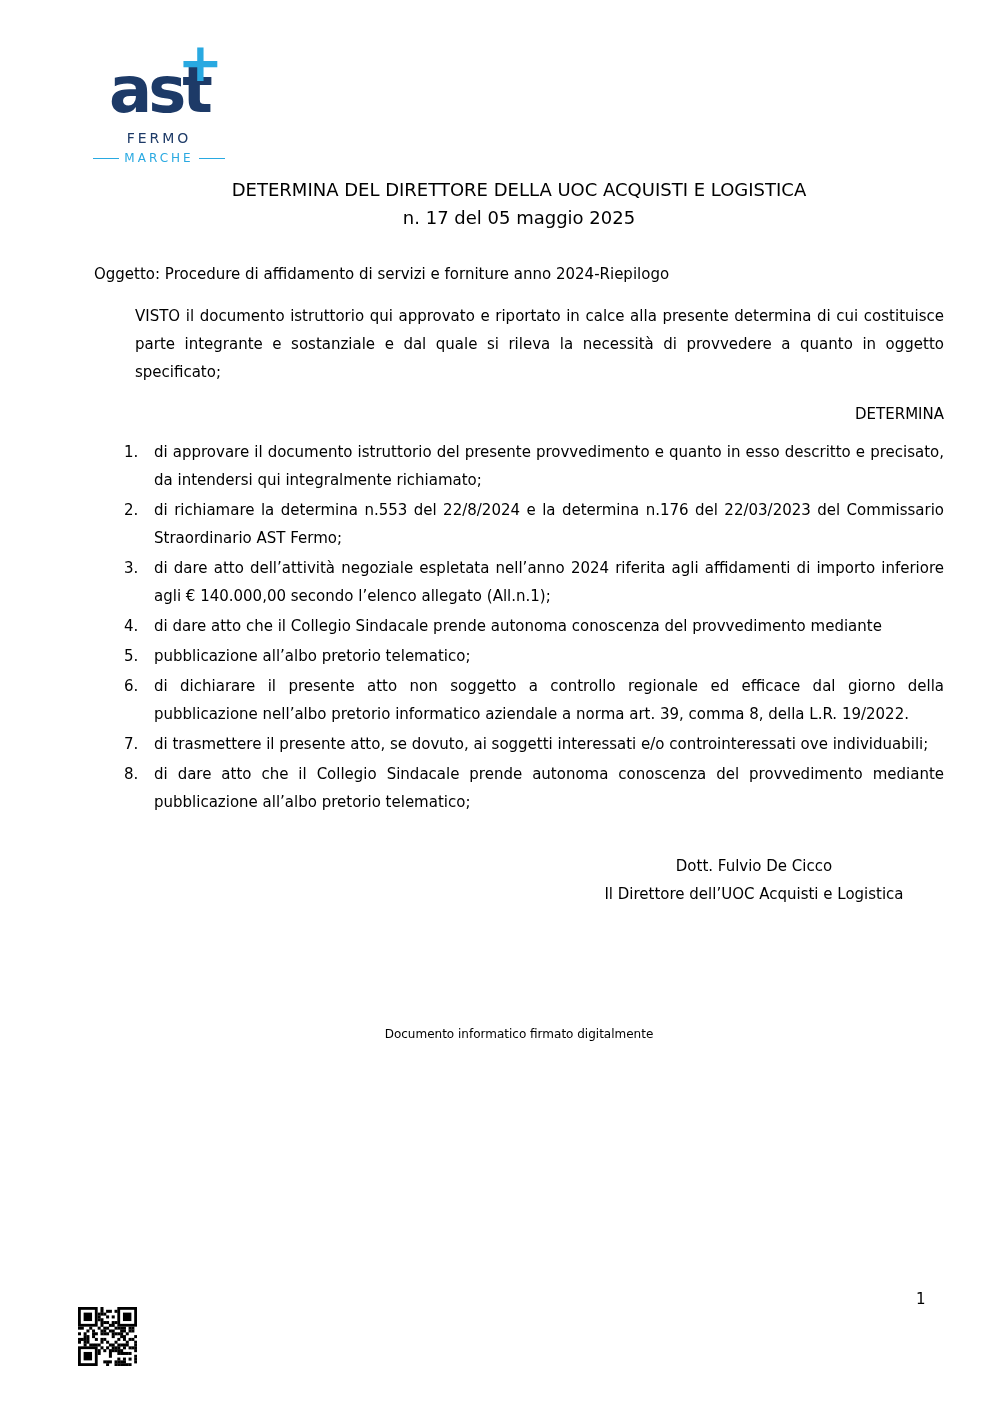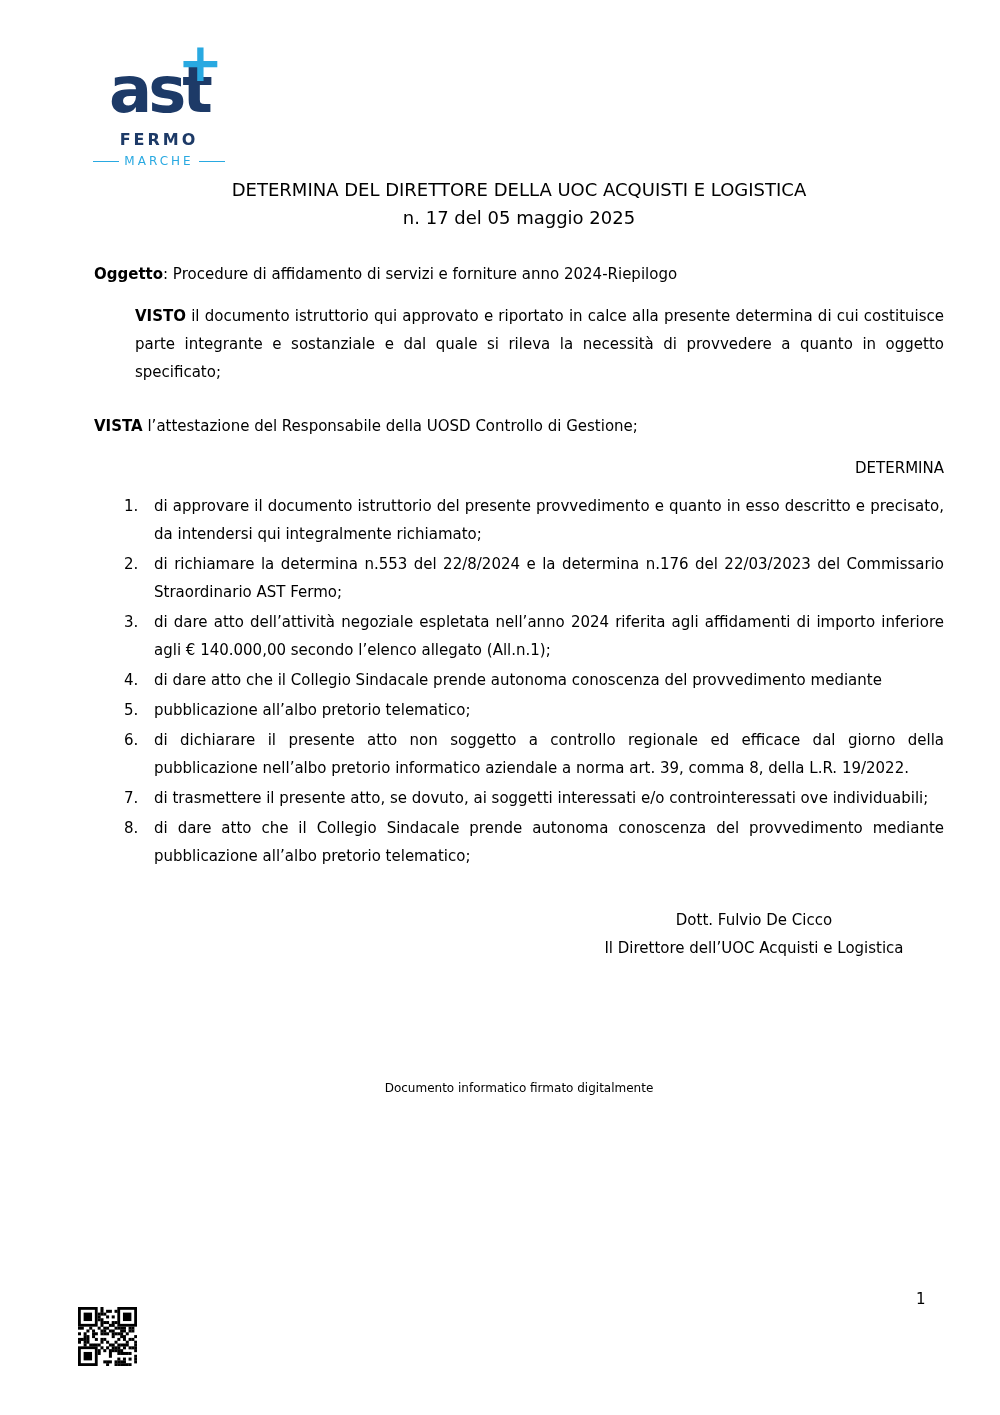--- a/index.html
+++ b/index.html
@@ -36,22 +36,22 @@
     position: absolute;
     top: -14px;
     right: -10px;
     font-size: 54px;
     font-weight: bold;
     line-height: 1;
     color: var(--lightblue);
   }
   .logo-fermo {
     margin-top: 0px;
-    font-size: 16px;
-    font-weight: bold;
+    font-size: 14px;
+    font-weight: normal;
     letter-spacing: 3px;
     color: var(--navy);
   }
   .logo-marche {
     display: flex;
     align-items: center;
     gap: 5px;
     margin-top: 5px;
     font-size: 12px;
     letter-spacing: 3px;
@@ -66,21 +66,21 @@
     top: 0;
     width: 850px;
     line-height: 28px;
   }
   .title {
     margin-top: 176px;
     text-align: center;
     font-size: 18px;
     line-height: 28px;
   }
-  .b { font-weight: bold; }
+  .b { font-weight: normal; }
   .p-oggetto  { margin-top: 28px; text-align: justify; }
   .p-visto    { margin-top: 14px; text-align: justify; margin-left: 41px; }
   .p-ritenuto { margin-top: 14px; text-align: justify; }
   .p-vista    { margin-top: 26px; text-align: justify; }
   .h-determina { margin-top: 14px; text-align: right; }
 
   .num-list { margin-top: 10px; list-style: none; }
   .num-list li { display: flex; margin-top: 2px; }
   .li-num  { flex: none; width: 30px; margin-left: 30px; }
   .li-text { flex: 1; text-align: justify; }
@@ -134,21 +134,20 @@
     <div class="title">
       <div>DETERMINA DEL DIRETTORE DELLA UOC ACQUISTI E LOGISTICA</div>
       <div>n. 17 del 05 maggio 2025</div>
     </div>
 
     <p class="p-oggetto"><span class="b">Oggetto</span><span>: Procedure di affidamento di servizi e forniture anno 2024-Riepilogo</span></p>
 
     <p class="p-visto"><span class="b">VISTO</span><span> il documento istruttorio qui approvato e riportato in calce alla presente determina di cui costituisce parte integrante e sostanziale e dal quale si rileva la necessità di provvedere a quanto in oggetto specificato;</span></p>
 
 
-    <p class="p-vista"><span class="b">VISTA</span><span> l’attestazione del Responsabile della UOSD Controllo di Gestione;</span></p>
 
     <div class="h-determina">DETERMINA</div>
 
     <ol class="num-list">
       <li>
           <span class="li-num">1.</span>
           <span class="li-text">di approvare il documento istruttorio del presente provvedimento e quanto in esso descritto e precisato, da intendersi qui integralmente richiamato;</span>
         </li>
       <li>
           <span class="li-num">2.</span>

